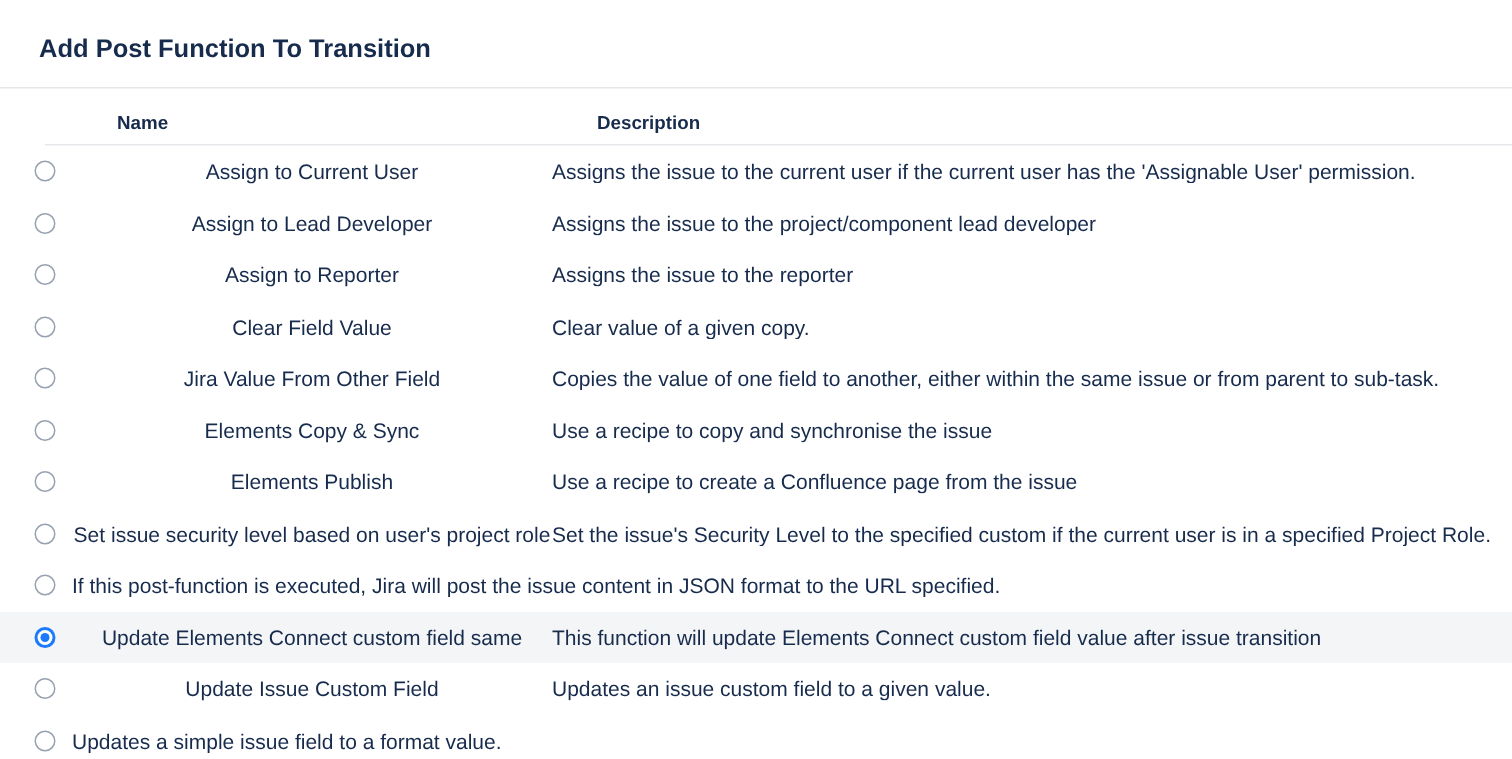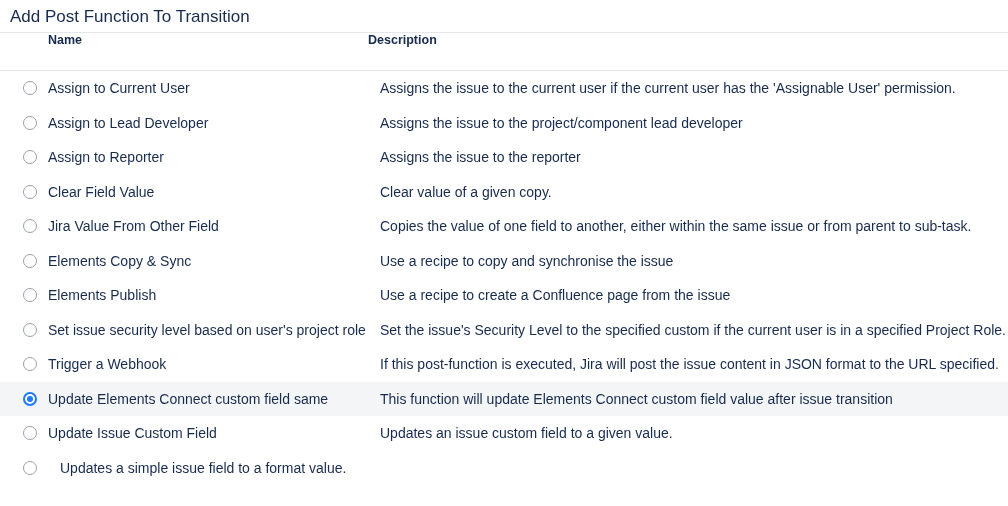--- a/index.html
+++ b/index.html
@@ -13,40 +13,42 @@
   html, body { margin: 0; padding: 0; }
   body {
     width: 1008px;
     height: 506px;
     background: #ffffff;
     color: var(--text);
     font-family: "Liberation Sans", sans-serif;
     overflow: hidden;
   }
   .page-title {
-    margin: 0;
+    margin: 16px;
     padding: 7px 0 0 10px;
     font-size: 17px;
     line-height: 19px;
-    font-weight: 400;
+    font-weight: 700;
     color: var(--text);
   }
   .title-divider {
     border: none;
     border-top: 1px solid var(--divider);
     margin: 6px 0 0 0;
   }
   .thead {
     display: flex;
     height: 38px;
+    align-items: flex-end;
     padding-bottom: 7px;
     border-bottom: 1px solid var(--divider);
     font-size: 12.5px;
     font-weight: 700;
     color: var(--text);
+    margin-left: 30px;
   }
   .thead .col-name { margin-left: 48px; width: 320px; }
   .thead .col-desc { flex: 1; }
   .tbody { width: 1008px; }
   .row {
     display: flex;
     align-items: center;
     height: 34.5px;
     width: 100%;
     font-size: 14px;
@@ -75,26 +77,26 @@
     width: 6px;
     height: 6px;
     margin: -3px 0 0 -3px;
     border-radius: 50%;
     background: var(--accent);
   }
   .cell.name {
     width: 320px;
     flex: 0 0 auto;
     white-space: nowrap;
+    text-align: center;
   }
   .cell.desc {
     flex: 1;
     white-space: nowrap;
     overflow: hidden;
-    margin-left: 12px;
   }
 </style>
 </head>
 <body>
 
 <h1 class="page-title">Add Post Function To Transition</h1>
 <hr class="title-divider">
 
 <div class="table">
   <div class="thead">
@@ -145,21 +147,20 @@
   </div>
 
   <div class="row">
     <span class="radio"></span>
     <span class="cell name">Set issue security level based on user's project role</span>
     <span class="cell desc">Set the issue's Security Level to the specified custom if the current user is in a specified Project Role.</span>
   </div>
 
   <div class="row">
     <span class="radio"></span>
-    <span class="cell name">Trigger a Webhook</span>
     <span class="cell desc">If this post-function is executed, Jira will post the issue content in JSON format to the URL specified.</span>
   </div>
 
   <div class="row selected">
     <span class="radio checked"></span>
     <span class="cell name">Update Elements Connect custom field same</span>
     <span class="cell desc">This function will update Elements Connect custom field value after issue transition</span>
   </div>
 
   <div class="row">

